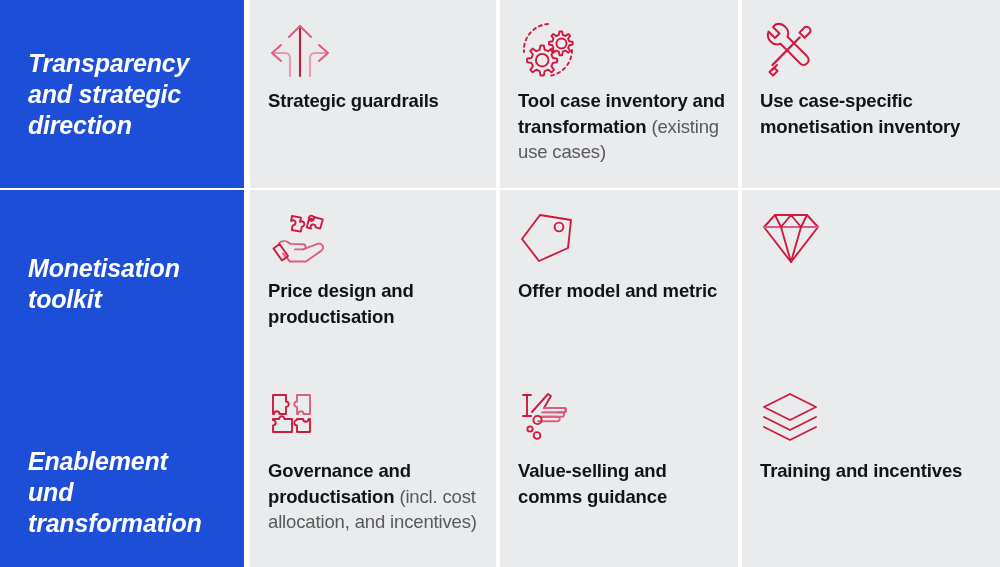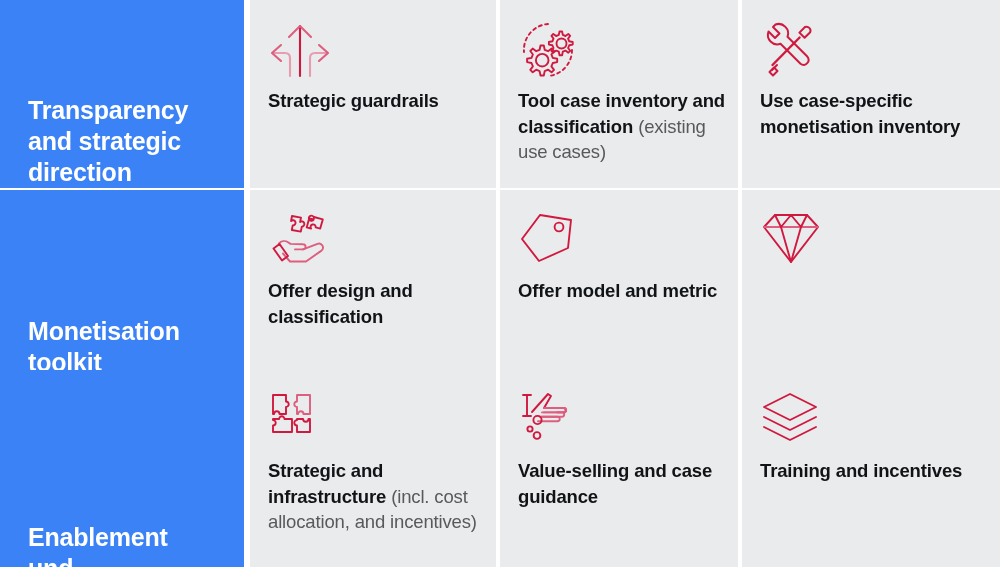--- a/index.html
+++ b/index.html
@@ -15,23 +15,24 @@
   
   .row { position:absolute; left:0; width:1000px; }
   .row-0 { top:0px;   height:188px; }
   .row-1 { top:190px; height:188px; }
   .row-2 { top:370px; height:245px; }
 
   
   .cat {
     position:absolute; left:0; top:0;
     width:244px; height:100%;
-    background:#3b82f6;
-    display:flex; align-items:flex-end;
+    background:#1d4ed8;
+    display:flex; align-items:center;
     padding:0 26px 0 28px;
+    font-style:italic;
   }
   .cat-title {
     color:#ffffff;
     font-size:25px;
     font-weight:bold;
     line-height:1.24;
     letter-spacing:-0.2px;
   }
 
   
@@ -90,21 +91,21 @@
         <svg width="60" height="60" viewBox="0 0 60 60" fill="none" stroke="#d0193f" stroke-width="1.9" stroke-linecap="round" stroke-linejoin="round">
           <path d="M30 4 A26 26 0 0 0 6 32" stroke-dasharray="3 3.5" stroke="#d0193f"></path>
           <path d="M54 30 A26 26 0 0 1 30 56" stroke-dasharray="3 3.5" stroke="#d0193f"></path>
           <path d="M41.5 11.5 l2.6-.1 .7 3.5 2.7 1.1 2.8-2.1 1.9 1.9 -2.1 2.8 1.1 2.7 3.5 .7 0 2.6 -3.5 .7 -1.1 2.7 2.1 2.8 -1.9 1.9 -2.8-2.1 -2.7 1.1 -.7 3.5 -2.6 0 -.7-3.5 -2.7-1.1 -2.8 2.1 -1.9-1.9 2.1-2.8 -1.1-2.7 -3.5-.7 0-2.6 3.5-.7 1.1-2.7 -2.1-2.8 1.9-1.9 2.8 2.1 2.7-1.1 z"></path>
           <circle cx="43.5" cy="23.5" r="5"></circle>
           <path d="M22.5 25.5 l3.3-.1 .9 4.4 3.4 1.4 3.5-2.6 2.4 2.4 -2.6 3.5 1.4 3.4 4.4 .9 0 3.3 -4.4 .9 -1.4 3.4 2.6 3.5 -2.4 2.4 -3.5-2.6 -3.4 1.4 -.9 4.4 -3.3 0 -.9-4.4 -3.4-1.4 -3.5 2.6 -2.4-2.4 2.6-3.5 -1.4-3.4 -4.4-.9 0-3.3 4.4-.9 1.4-3.4 -2.6-3.5 2.4-2.4 3.5 2.6 3.4-1.4 z"></path>
           <circle cx="24.2" cy="40.2" r="6.3"></circle>
         </svg>
       </div>
       <div class="cell-text">
-        <span>Tool case inventory and classification</span>
+        <span>Tool case inventory and transformation</span>
         <span class="muted"> (existing use cases)</span>
       </div>
     </div>
 
     <div class="cell cell-2">
       <div class="icon-wrap">
         <svg width="62" height="60" viewBox="0 0 62 60" fill="none" stroke="#d0193f" stroke-width="2" stroke-linecap="round" stroke-linejoin="round">
           <path d="M15 6 l6.5 6.5 -4.5 4.5 -6.5-6.5 a9.5 9.5 0 0 0 12 12.3 l20 20 a5 5 0 0 0 7-7 l-20-20 a9.5 9.5 0 0 0 -12-12.3 z" transform="translate(-2,1)"></path>
           <path d="M47 8 l-5.6 5.6 5.2 5.2 5.6-5.6 a4 4 0 0 0 -5.2 -5.2 z" transform="translate(-2,-1)"></path>
           <line x1="39.6" y1="17.5" x2="12.5" y2="45" stroke-width="2.4"></line>
@@ -128,21 +129,21 @@
       <div class="icon-wrap">
         <svg width="72" height="58" viewBox="0 0 72 58" fill="none" stroke="#d0193f" stroke-width="1.9" stroke-linecap="round" stroke-linejoin="round">
           <path d="M24 6 l9 1.6 -.9 4.4 a2.6 2.6 0 1 1 1.7 4.6 l-1 5 -9-1.6 .9-4.6 a2.6 2.6 0 1 0 -1.6-4.4 z"></path>
           <path d="M46 7 l8.8 2.4 -2.6 9.2 -4.5-1.3 a2.6 2.6 0 1 0 -4.6 1.3 l-4.4-1.2 2.5-9.1 4.5 1.2 a2.6 2.6 0 1 1 .3-1.5 z"></path>
           <path d="M11 33.5 a7 7 0 0 1 9-1.3 l2.5 1.7 12.5 .3 a2.6 2.6 0 0 1 0 5.2 l-8 0" stroke="#dd5e7e"></path>
           <path d="M35 39.4 l14.5-5.6 a4 4 0 0 1 4 6.8 L38 51.5 l-16 0 -7-8" stroke="#dd5e7e"></path>
           <path d="M11.5 34 l-6 4.5 8.5 12 6-4.5 z"></path>
         </svg>
       </div>
       <div class="cell-text">
-        <span>Offer design and classification</span>
+        <span>Price design and productisation</span>
       </div>
     </div>
 
     <div class="cell cell-1">
       <div class="icon-wrap">
         <svg width="60" height="58" viewBox="0 0 60 58" fill="none" stroke="#d0193f" stroke-width="1.9" stroke-linecap="round" stroke-linejoin="round">
           <path d="M22 5 L53 10 L50 38 L21 51 L4 29 Z"></path>
           <circle cx="41" cy="17" r="4.4"></circle>
         </svg>
       </div>
@@ -172,42 +173,42 @@
     <div class="cell cell-0">
       <div class="icon-wrap">
         <svg width="58" height="58" viewBox="0 0 58 58" fill="none" stroke="#d0193f" stroke-width="1.9" stroke-linecap="round" stroke-linejoin="round">
           <path d="M5 5 h13 v6.5 a2.7 2.7 0 1 1 0 5.4 V24 H11.5 a2.7 2.7 0 1 0 -5.4 0 H5 Z"></path>
           <path d="M29 5 h13 v19 h-6.5 a2.7 2.7 0 1 0 -5.4 0 H29 v-7.1 a2.7 2.7 0 1 1 0 -5.4 Z" stroke="#dd5e7e"></path>
           <path d="M5 29 h6.1 a2.7 2.7 0 1 1 5.4 0 H24 v13 H5 v-6.5 a2.7 2.7 0 1 0 0 -5.4 Z"></path>
           <path d="M29 29 h6.1 a2.7 2.7 0 1 0 5.4 0 H42 v13 H29 v-6.5 a2.7 2.7 0 1 1 0 -5.4 Z"></path>
         </svg>
       </div>
       <div class="cell-text">
-        <span>Strategic and infrastructure</span>
+        <span>Governance and productisation</span>
         <span class="muted"> (incl. cost allocation, and incentives)</span>
       </div>
     </div>
 
     <div class="cell cell-1">
       <div class="icon-wrap">
         <svg width="62" height="58" viewBox="0 0 62 58" fill="none" stroke="#d0193f" stroke-width="1.9" stroke-linecap="round" stroke-linejoin="round">
           <line x1="5" y1="5" x2="13" y2="5"></line>
           <line x1="9" y1="5" x2="9" y2="26"></line>
           <line x1="5" y1="26" x2="13" y2="26"></line>
           <path d="M14 22 L30 4 l3 2 -7 12 19.5 0 a2.2 2.2 0 0 1 0 4.4 l-6 0" stroke="#d0193f"></path>
           <path d="M26 18 h20 a2.2 2.2 0 0 1 0 4.4 h-20" stroke="#dd5e7e"></path>
           <path d="M24 22.4 h20 a2.2 2.2 0 0 1 0 4.4 h-20" stroke="#dd5e7e"></path>
           <path d="M22 26.8 h17.5 a2.2 2.2 0 0 1 0 4.4 H20" stroke="#dd5e7e"></path>
           <circle cx="19.5" cy="30" r="4.1"></circle>
           <circle cx="12" cy="39" r="2.6"></circle>
           <circle cx="19" cy="45.5" r="3.4"></circle>
         </svg>
       </div>
       <div class="cell-text">
-        <span>Value-selling and case guidance</span>
+        <span>Value-selling and comms guidance</span>
       </div>
     </div>
 
     <div class="cell cell-2">
       <div class="icon-wrap">
         <svg width="60" height="58" viewBox="0 0 60 58" fill="none" stroke="#d0193f" stroke-width="1.9" stroke-linecap="round" stroke-linejoin="round">
           <path d="M30 4 L56 17 L30 30 L4 17 Z"></path>
           <path d="M4 27 L30 40 L56 27"></path>
           <path d="M4 37 L30 50 L56 37"></path>
         </svg>

